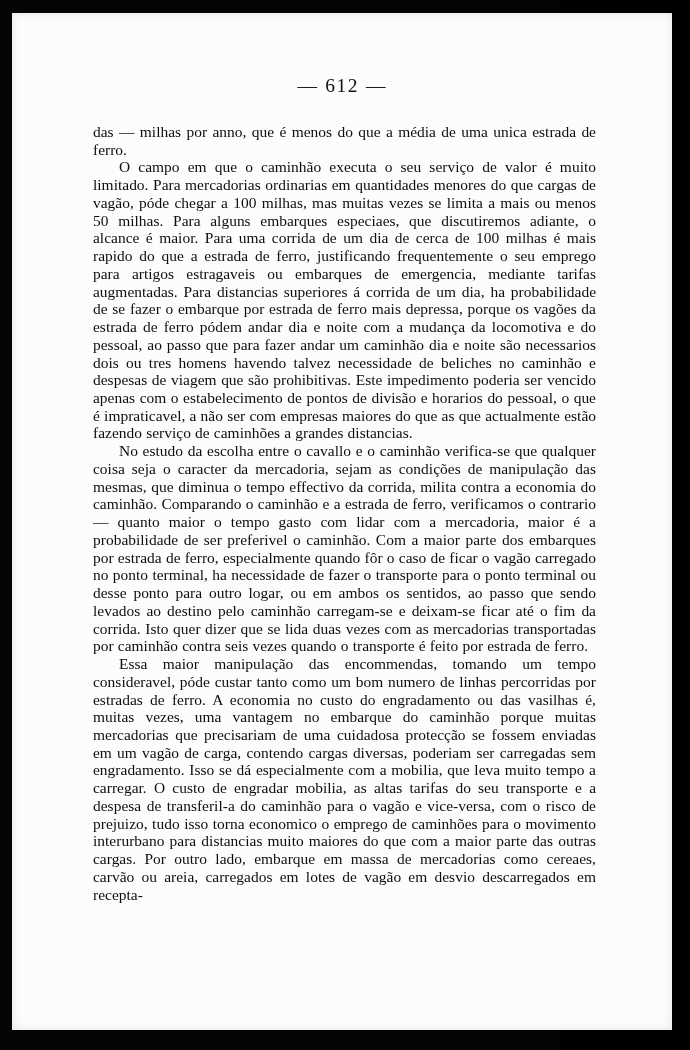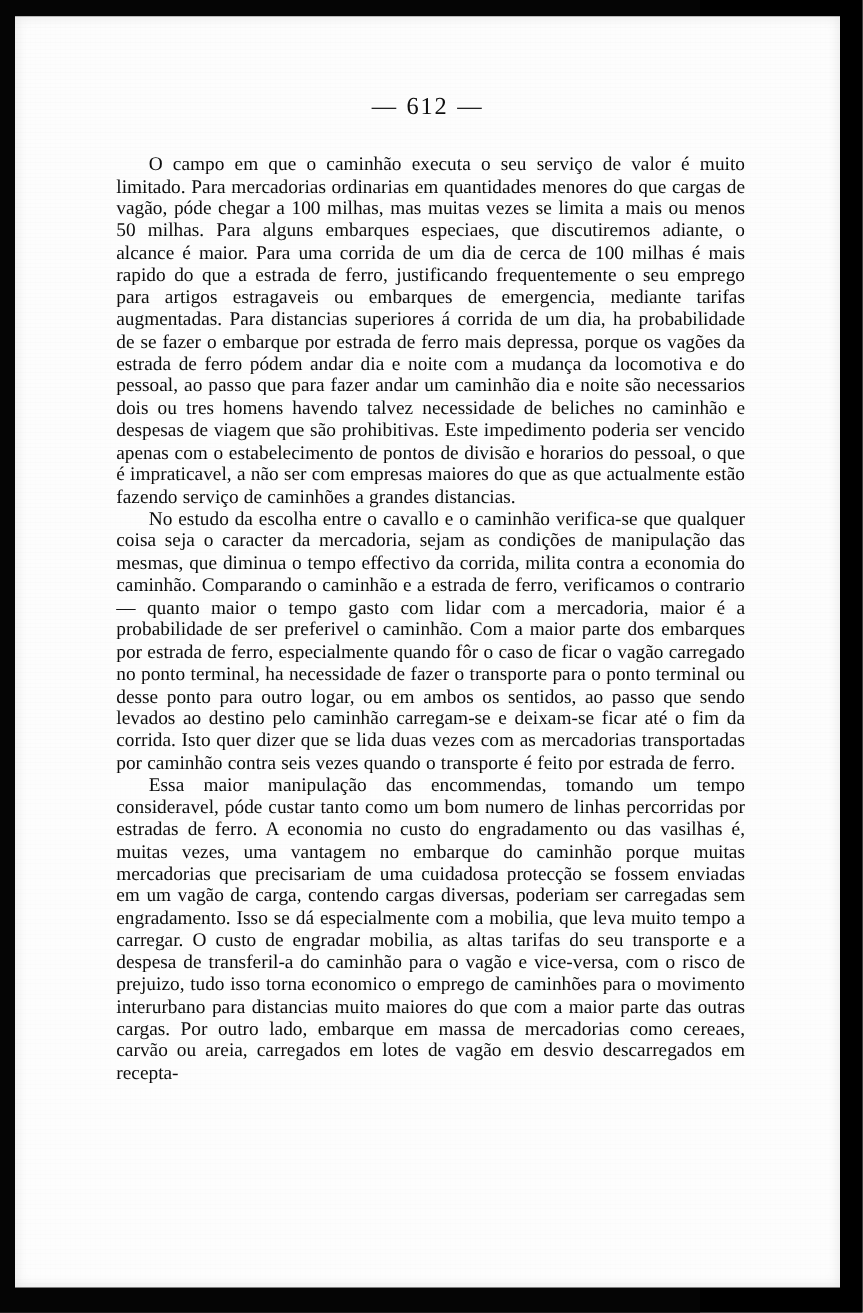--- a/index.html
+++ b/index.html
@@ -106,20 +106,21 @@
 
 <div id="scan-frame">
   <div id="page-sheet">
     <div id="page-inner">
 
       <div class="page-number-row">
         <span class="dash">—</span><span class="num">612</span><span class="dash">—</span>
       </div>
 
       <div id="text-column">
+        <p class="body-par">das — milhas por anno, que é menos do que a média de uma unica estrada de ferro.</p>
         <p class="body-par indent">O campo em que o caminhão executa o seu serviço de valor é muito limitado. Para mercadorias ordinarias em quantidades menores do que cargas de vagão, póde chegar a 100 milhas, mas muitas vezes se limita a mais ou menos 50 milhas. Para alguns embarques especiaes, que discutiremos adiante, o alcance é maior. Para uma corrida de um dia de cerca de 100 milhas é mais rapido do que a estrada de ferro, justificando frequentemente o seu emprego para artigos estragaveis ou embarques de emergencia, mediante tarifas augmentadas. Para distancias superiores á corrida de um dia, ha probabilidade de se fazer o embarque por estrada de ferro mais depressa, porque os vagões da estrada de ferro pódem andar dia e noite com a mudança da locomotiva e do pessoal, ao passo que para fazer andar um caminhão dia e noite são necessarios dois ou tres homens havendo talvez necessidade de beliches no caminhão e despesas de viagem que são prohibitivas. Este impedimento poderia ser vencido apenas com o estabelecimento de pontos de divisão e horarios do pessoal, o que é impraticavel, a não ser com empresas maiores do que as que actualmente estão fazendo serviço de caminhões a grandes distancias.</p>
         <p class="body-par indent">No estudo da escolha entre o cavallo e o caminhão verifica-se que qualquer coisa seja o caracter da mercadoria, sejam as condições de manipulação das mesmas, que diminua o tempo effectivo da corrida, milita contra a economia do caminhão. Comparando o caminhão e a estrada de ferro, verificamos o contrario — quanto maior o tempo gasto com lidar com a mercadoria, maior é a probabilidade de ser preferivel o caminhão. Com a maior parte dos embarques por estrada de ferro, especialmente quando fôr o caso de ficar o vagão carregado no ponto terminal, ha necessidade de fazer o transporte para o ponto terminal ou desse ponto para outro logar, ou em ambos os sentidos, ao passo que sendo levados ao destino pelo caminhão carregam-se e deixam-se ficar até o fim da corrida. Isto quer dizer que se lida duas vezes com as mercadorias transportadas por caminhão contra seis vezes quando o transporte é feito por estrada de ferro.</p>
         <p class="body-par indent">Essa maior manipulação das encommendas, tomando um tempo consideravel, póde custar tanto como um bom numero de linhas percorridas por estradas de ferro. A economia no custo do engradamento ou das vasilhas é, muitas vezes, uma vantagem no embarque do caminhão porque muitas mercadorias que precisariam de uma cuidadosa protecção se fossem enviadas em um vagão de carga, contendo cargas diversas, poderiam ser carregadas sem engradamento. Isso se dá especialmente com a mobilia, que leva muito tempo a carregar. O custo de engradar mobilia, as altas tarifas do seu transporte e a despesa de transferil-a do caminhão para o vagão e vice-versa, com o risco de prejuizo, tudo isso torna economico o emprego de caminhões para o movimento interurbano para distancias muito maiores do que com a maior parte das outras cargas. Por outro lado, embarque em massa de mercadorias como cereaes, carvão ou areia, carregados em lotes de vagão em desvio descarregados em recepta-</p>
       </div>
 
       <div id="grain"></div>
       <div id="edge-shadow"></div>
     </div>
   </div>
 </div>

